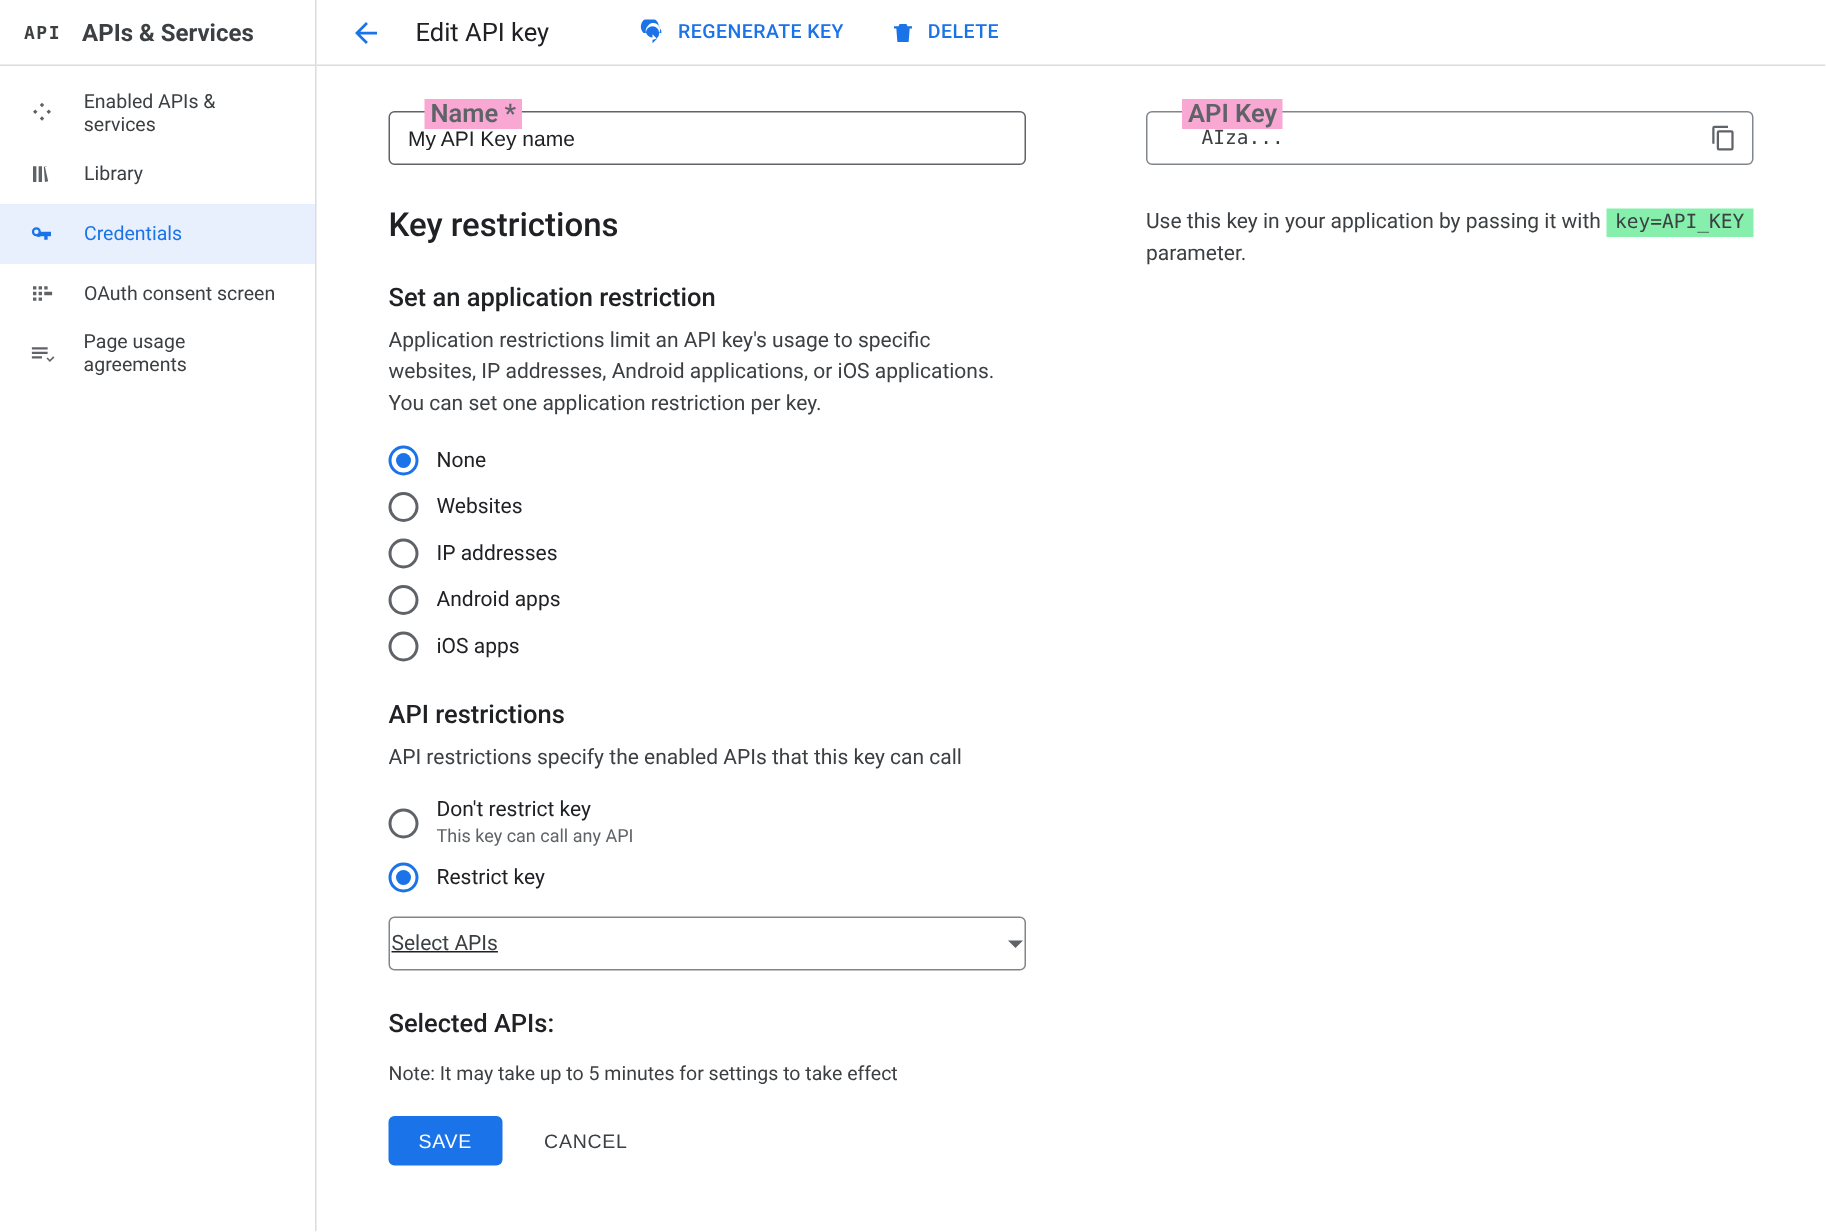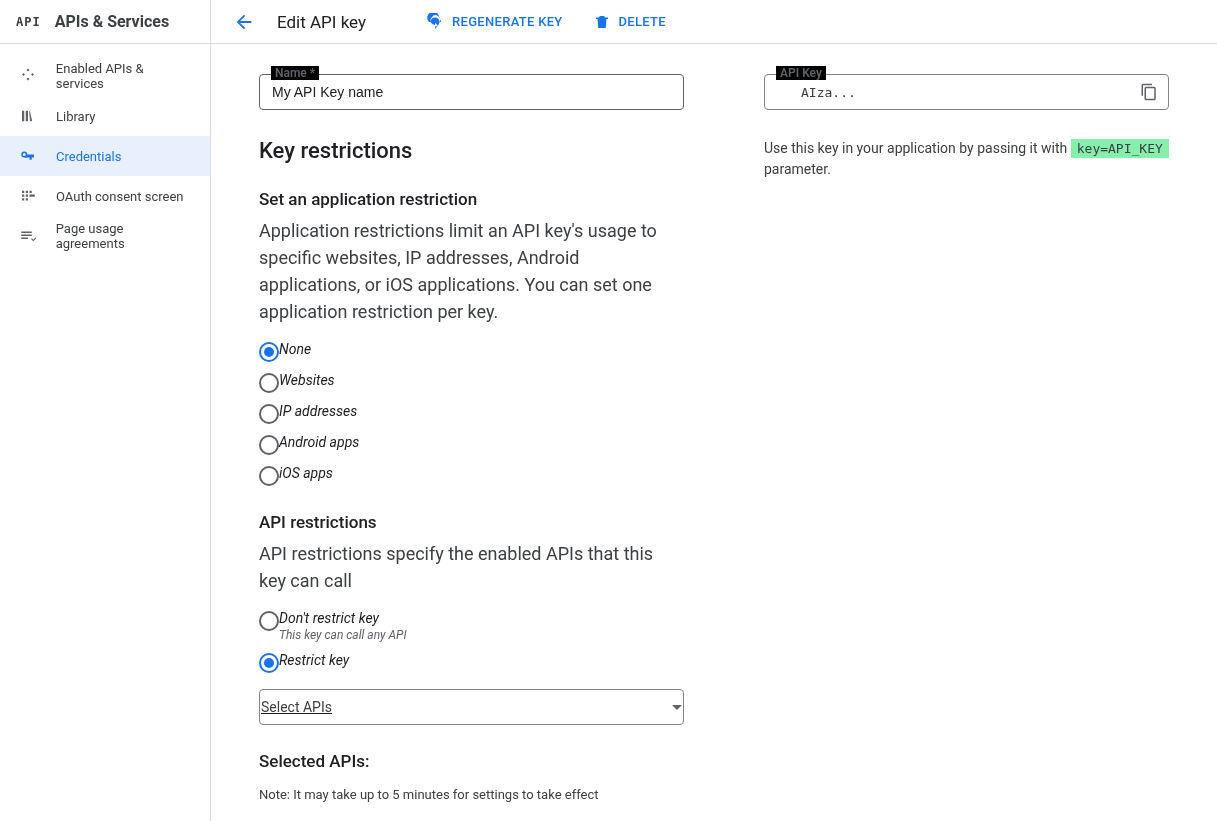--- a/index.html
+++ b/index.html
@@ -22,36 +22,36 @@
   .top-actions { display:flex; margin-left:60px; gap:30px; }
   .top-action { display:flex; align-items:center; gap:8px; color:#1a73e8; font-weight:500; font-size:13px; letter-spacing:.3px; cursor:pointer; text-transform:uppercase; }
   .top-action svg { width:18px; height:18px; }
 
   .content { flex:1; padding:30px 48px; overflow:auto; }
   .columns { display:flex; gap:80px; }
   .col-left { width:425px; }
   .col-right { width:405px; }
 
   .field { position:relative; margin-bottom:28px; }
-  .field-legend { position:absolute; top:-8px; left:12px; background:#000000; padding:0 4px; font-size:12px; font-weight:600; color:#5f6368; }
+  .field-legend { position:absolute; top:-8px; left:24px; background:#f9a8d4; padding:0 4px; font-size:17px; font-weight:600; color:#5f6368; }
   .field-box { border:1px solid #5f6368; border-radius:4px; height:36px; display:flex; align-items:center; padding:0 10px; }
   .field-box.grey { border-color:#80868b;padding-left:36px; }
   .field-input { border:none; outline:none; width:100%; font-size:14px; color:#202124; background:transparent; }
   .field-key { font-family: monospace; font-size:13px; flex:1; color:#3c4043; }
   .copy-icon { color:#5f6368; cursor:pointer; }
 
   .help-text { font-size:14px; color:#3c4043; line-height:1.5; }
   .help-text code { background:#86efac; padding:2px 6px; font-family:monospace; font-size:13px; }
 
   h2.section { font-size:22px; font-weight:500; margin:12px 0 18px; color:#202124; }
   h3.subsection { font-size:17px; font-weight:500; margin:26px 0 8px; color:#202124; }
-  p.descr { font-size:18px; color:#3c4043; line-height:1.5; margin:0 0 16px; max-width:420px; }
+  p.descr { font-size:14px; color:#3c4043; line-height:1.5; margin:0 0 16px; max-width:420px; }
 
   .radios { display:flex; flex-direction:column; gap:10px; margin-bottom:6px; }
-  .radio-row { display:flex; align-items:flex-start; cursor:pointer;font-style:italic; }
+  .radio-row { display:flex; align-items:center; gap:12px; cursor:pointer; }
   .radio { width:20px; height:20px; border:2px solid #5f6368; border-radius:50%; display:flex; align-items:center; justify-content:center; flex-shrink:0; margin-top:1px; }
   .radio.checked { border-color:#1a73e8; }
   .radio.checked::after { content:""; width:10px; height:10px; background:#1a73e8; border-radius:50%; }
   .radio-label { font-size:14px; color:#202124; }
   .radio-sub { display:block; font-size:12px; color:#5f6368; margin-top:2px; }
 
   .select-box { border:1px solid #80868b; border-radius:4px; height:36px; display:flex; align-items:center; padding:0 1px; justify-content:space-between; width:100%; cursor:pointer; margin-top:16px;text-decoration:underline; }
   .select-label { font-size:14px; color:#3c4043; }
   .select-caret { width:0; height:0; border-left:5px solid transparent; border-right:5px solid transparent; border-top:5px solid #5f6368; }
 

